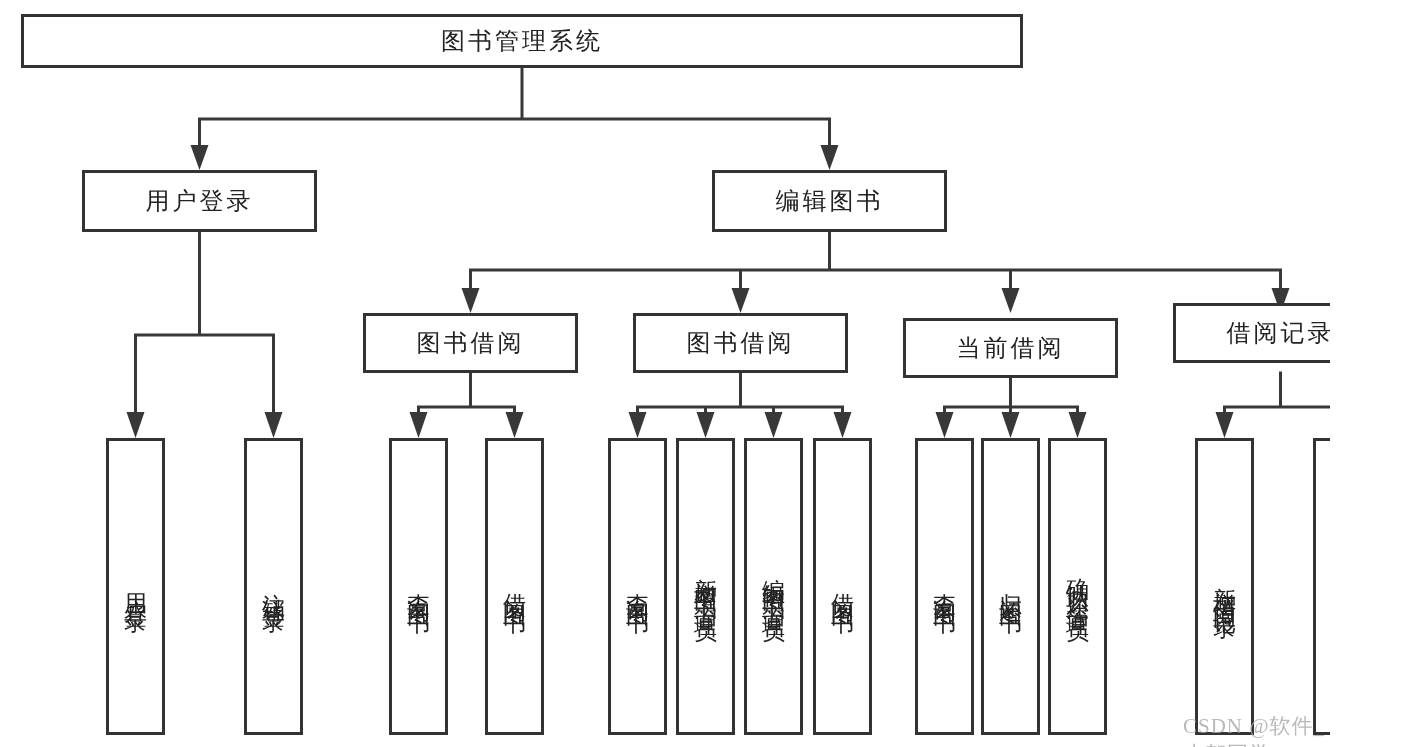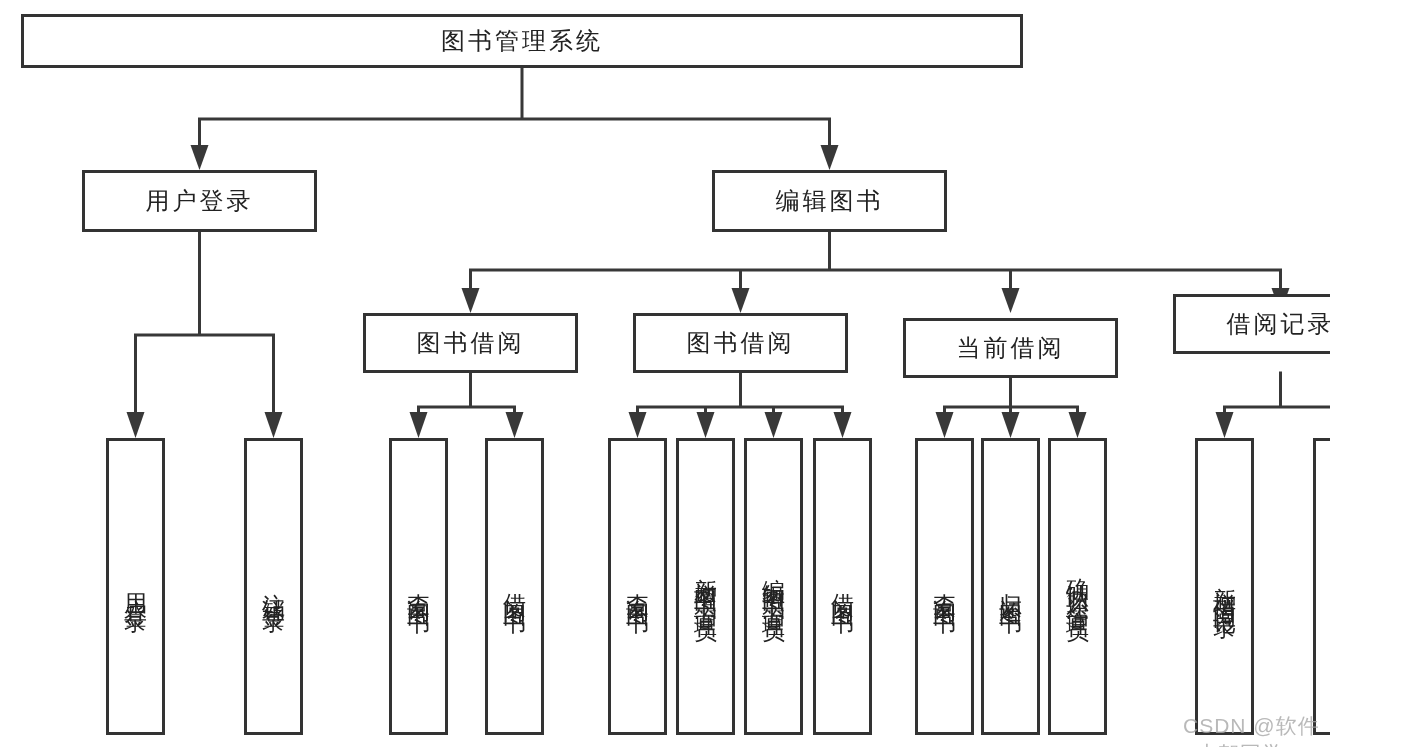--- a/index.html
+++ b/index.html
@@ -1,19 +1,19 @@
 <!DOCTYPE html>
 <html style="--line: #383838; --border: #333333; --text: #222222; --background: #ffffff; --watermark: #a8a8a8;"><head>
 <meta charset="utf-8">
 <style>
   html,body{margin:0;padding:0;background:var(--background,#fff);}
   .canvas{
     position:relative;width:1330px;height:747px;
     background:var(--background,#fff);overflow:hidden;
-    font-family:Liberation Sans, sans-serif;
+    font-family:Liberation Serif, serif;
     border-radius:7px;
   }
   .wires{position:absolute;left:0;top:0;width:1405px;height:747px;}
   .wires path{stroke:var(--line,#383838);stroke-width:3;fill:none;stroke-linecap:square;}
   .wires polygon{fill:var(--line,#383838);}
   .node{
     position:absolute;box-sizing:border-box;
     background:var(--background,#fff);
     border:3px solid var(--border,#333);
     display:flex;align-items:center;justify-content:center;
@@ -80,21 +80,21 @@
   </svg>
 
   <div class="node" style="left:21px;top:14px;width:1002px;height:54px;">图书管理系统</div>
 
   <div class="node" style="left:82px;top:170px;width:235px;height:62px;">用户登录</div>
   <div class="node" style="left:712px;top:170px;width:235px;height:62px;">编辑图书</div>
 
   <div class="node" style="left:363px;top:313px;width:215px;height:60px;">图书借阅</div>
   <div class="node" style="left:633px;top:313px;width:215px;height:60px;">图书借阅</div>
   <div class="node" style="left:903px;top:318px;width:215px;height:60px;">当前借阅</div>
-  <div class="node" style="left:1173px;top:294px;width:215px;height:60px;">借阅记录</div>
+  <div class="node" style="left:1173px;top:303px;width:215px;height:60px;">借阅记录</div>
 
   <div class="node leaf" style="left:106px;top:438px;width:59px;height:297px;">用户登录</div>
   <div class="node leaf" style="left:244px;top:438px;width:59px;height:297px;">注销登录</div>
 
   <div class="node leaf" style="left:389px;top:438px;width:59px;height:297px;">查询图书</div>
   <div class="node leaf" style="left:485px;top:438px;width:59px;height:297px;">借阅图书</div>
 
   <div class="node leaf" style="left:608px;top:438px;width:59px;height:297px;">查询图书</div>
   <div class="node leaf" style="left:676px;top:438px;width:59px;height:297px;">新增图书（管理员）</div>
   <div class="node leaf" style="left:744px;top:438px;width:59px;height:297px;">编辑图书（管理员）</div>

